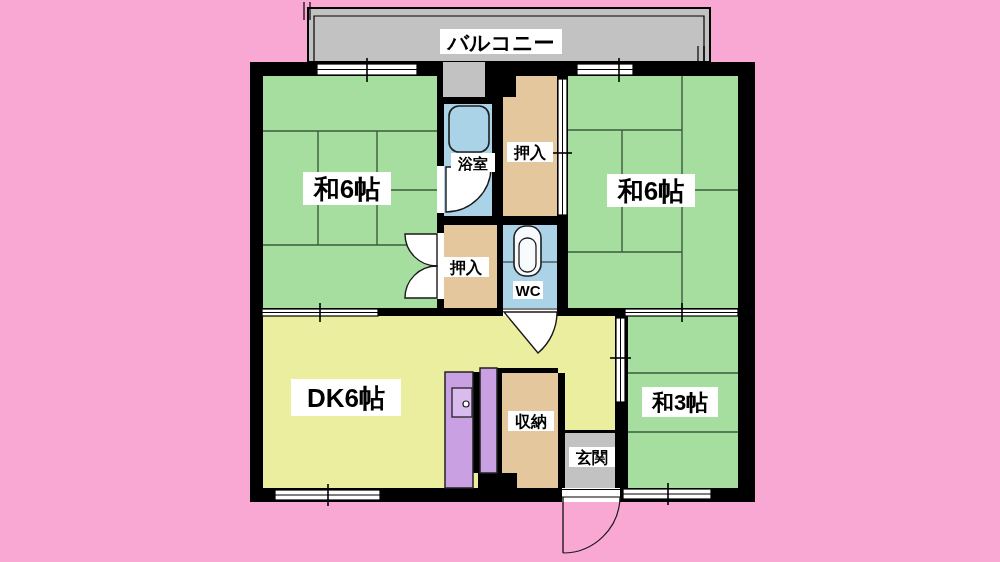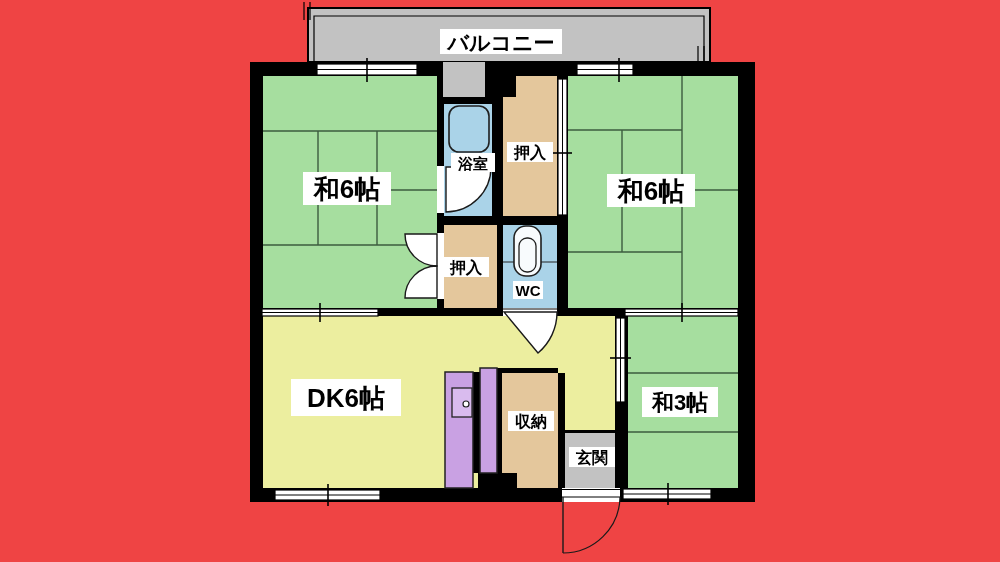--- a/index.html
+++ b/index.html
@@ -1,16 +1,16 @@
 <!DOCTYPE html>
 <html><head>
 <meta charset="utf-8">
 <style>
   html,body{margin:0;padding:0;background:#fff;}
-  .stage{width:1000px;height:562px;position:relative;background:#ef4444;overflow:hidden;}
+  .stage{width:1000px;height:562px;position:relative;background:#f9a8d4;overflow:hidden;}
   svg{display:block;}
   text{font-family:"Liberation Sans","DejaVu Sans",sans-serif;font-weight:bold;fill:#000;}
   .lblbox{fill:#ffffff;}
   .wall{fill:#000000;}
   .tatami{stroke:#3d5c3f;stroke-width:1.4;}
   .sym{fill:#ffffff;stroke:#000;stroke-width:1.2;}
   .symline{stroke:#000;stroke-width:1;}
   .tick{stroke:#000;stroke-width:1.6;}
   .door{fill:#ffffff;stroke:#1a1a1a;stroke-width:1.4;}
   .fixture{fill:none;stroke:#1f1f1f;stroke-width:1.6;}

